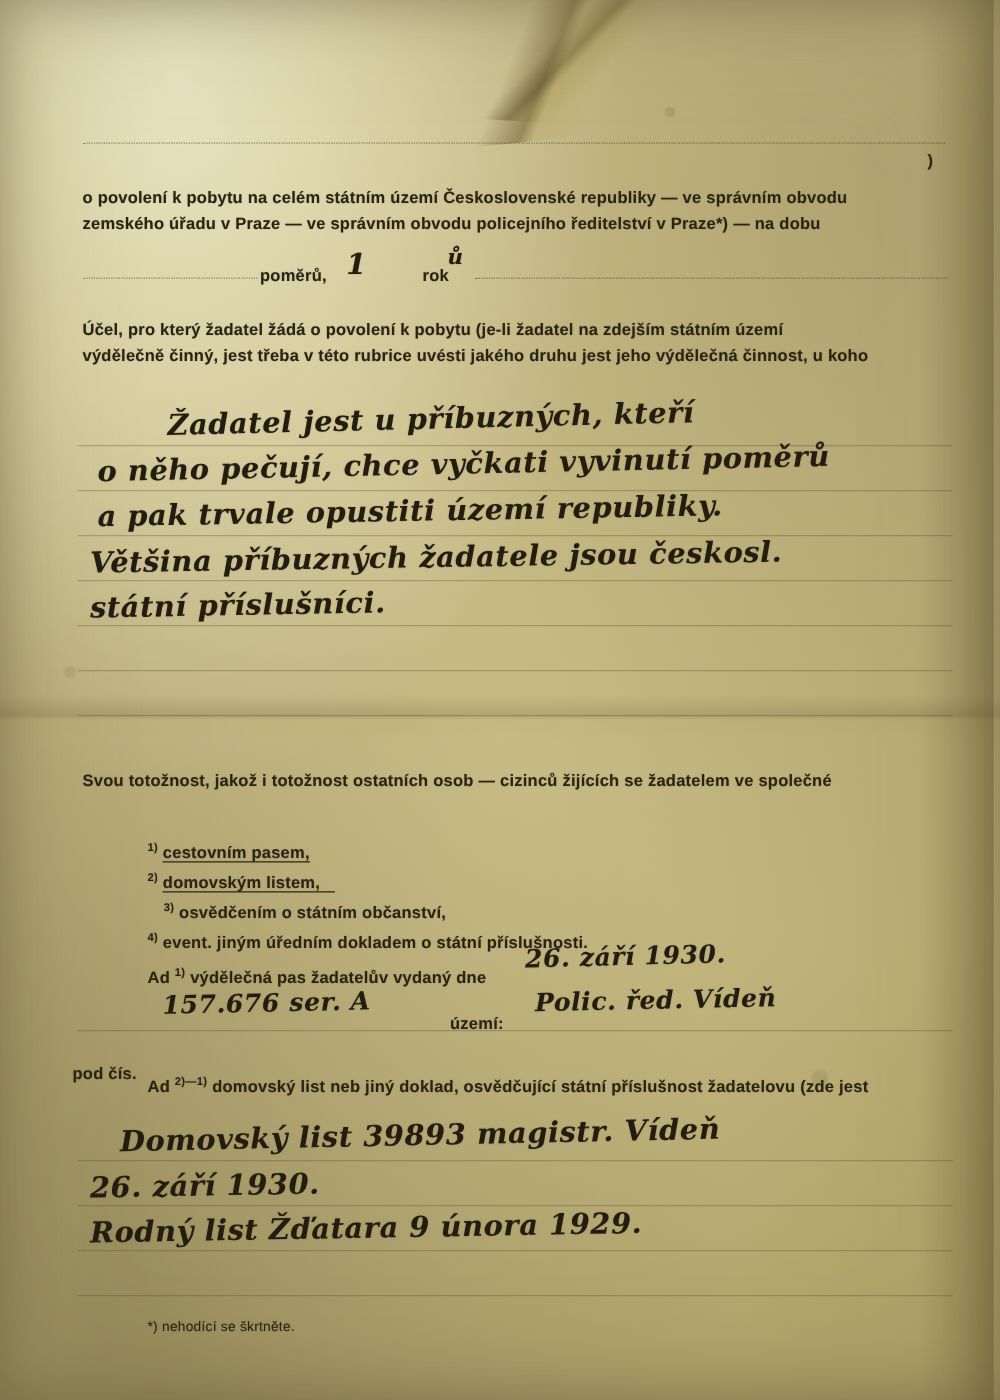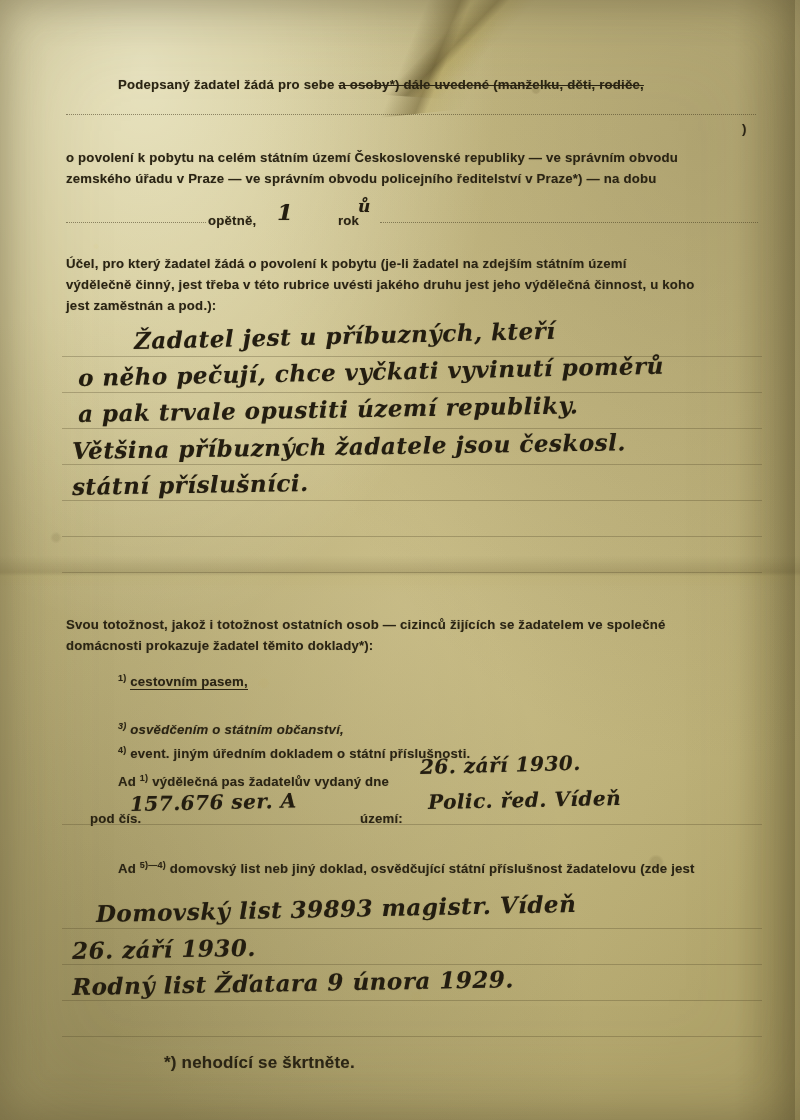--- a/index.html
+++ b/index.html
@@ -99,98 +99,97 @@
     letter-spacing: .5px;
     text-shadow: 0 0 1px rgba(40,32,14,0.4);
     white-space: nowrap;
     transform-origin: left center;
   }
   .hand.big { font-size: 23px; }
   .hand.mid { font-size: 20px; }
   .hand.sm  { font-size: 17px; }
 
   .sup { font-size: 9px; vertical-align: super; }
-  .footnote { font-size: 17px; font-weight: 700; margin-left: 46px; }
+  .footnote { font-size: 11px; font-weight: 400; }
 </style>
 </head>
 <body>
 
 <div id="page">
 
   <div id="grain"></div>
   <div class="crease crease-diag"></div>
   <div class="crease crease-diag2"></div>
   <div class="crease crease-v"></div>
   <div class="crease crease-h"></div>
 
-  <div class="typed" style="left:118px; top:74px; width:620px;">
-    <span>Podepsaný žadatel žádá pro sebe </span><span class="strike">a osoby*) dále uvedené (manželku, děti, rodiče,</span>
-  </div>
 
   <div class="dots" style="left:66px; top:114px; width:690px;"></div>
   <div class="typed" style="left:742px; top:118px;">)</div>
 
   <div class="typed" style="left:66px; top:168px; width:700px;">zemského úřadu v Praze — ve správním obvodu policejního ředitelství v Praze*) — na dobu</div>
   <div class="typed" style="left:66px; top:147px; width:700px;">o povolení k pobytu na celém státním území Československé republiky — ve správním obvodu</div>
 
   <div class="dots" style="left:66px; top:222px; width:140px;"></div>
-  <div class="typed" style="left:208px; top:210px;">opětně,</div>
+  <div class="typed" style="left:208px; top:210px;">poměrů,</div>
   <div class="hand big" style="left:277px; top:198px;">1</div>
   <div class="typed" style="left:338px; top:210px;">rok</div>
   <div class="hand sm" style="left:358px; top:196px;">ů</div>
   <div class="dots" style="left:380px; top:222px; width:378px;"></div>
 
   <div class="typed" style="left:66px; top:274px; width:706px;">výdělečně činný, jest třeba v této rubrice uvésti jakého druhu jest jeho výdělečná činnost, u koho</div>
   <div class="typed" style="left:66px; top:253px; width:706px;">Účel, pro který žadatel žádá o povolení k pobytu (je-li žadatel na zdejším státním území</div>
-  <div class="typed" style="left:66px; top:295px; width:706px;">jest zaměstnán a pod.):</div>
 
   <div class="faintline" style="left:62px; top:356px; width:700px;"></div>
   <div class="faintline" style="left:62px; top:392px; width:700px;"></div>
   <div class="faintline" style="left:62px; top:428px; width:700px;"></div>
   <div class="faintline" style="left:62px; top:464px; width:700px;"></div>
   <div class="faintline" style="left:62px; top:500px; width:700px;"></div>
   <div class="faintline" style="left:62px; top:536px; width:700px;"></div>
   <div class="faintline" style="left:62px; top:572px; width:700px;"></div>
 
   <div class="hand big" style="left:134px; top:327px; transform:rotate(-1.4deg);">Žadatel jest u příbuzných, kteří</div>
   <div class="hand big" style="left:78px; top:364px; transform:rotate(-1.2deg);">o něho pečují, chce vyčkati vyvinutí poměrů</div>
   <div class="hand big" style="left:78px; top:400px; transform:rotate(-1.0deg);">a pak trvale opustiti území republiky.</div>
   <div class="hand big" style="left:72px; top:437px; transform:rotate(-0.9deg);">Většina příbuzných žadatele jsou českosl.</div>
   <div class="hand big" style="left:72px; top:473px; transform:rotate(-1.0deg);">státní příslušníci.</div>
 
   <div class="typed" style="left:66px; top:614px; width:706px;">Svou totožnost, jakož i totožnost ostatních osob — cizinců žijících se žadatelem ve společné</div>
-  <div class="typed" style="left:66px; top:635px; width:706px;">domácnosti prokazuje žadatel těmito doklady*):</div>
 
   <div class="typed" style="left:118px; top:668px;">
     <span class="sup">1)</span>
     <span class="ul">cestovním pasem,</span>
   </div>
-  <div class="typed" style="left:118px; top:716px;font-style:italic;">
+  <div class="typed" style="left:118px; top:692px;">
+    <span class="sup">2)</span>
+    <span class="ul">domovským listem,</span><span class="ul">&nbsp;&nbsp;&nbsp;</span>
+  </div>
+  <div class="typed" style="left:131px; top:716px;">
     <span class="sup">3)</span>
     <span>osvědčením o státním občanství,</span>
   </div>
   <div class="typed" style="left:118px; top:740px;">
     <span class="sup">4)</span>
     <span>event. jiným úředním dokladem o státní příslušnosti.</span>
   </div>
 
   <div class="typed" style="left:118px; top:768px;">
     <span>Ad </span><span class="sup">1)</span>
     <span>výdělečná pas žadatelův vydaný dne</span>
   </div>
   <div class="hand mid" style="left:420px; top:755px; transform:rotate(-1.5deg);">26. září 1930.</div>
 
-  <div class="typed" style="left:58px; top:808px;margin-left:32px;">pod čís.</div>
+  <div class="typed" style="left:58px; top:848px;">pod čís.</div>
   <div class="hand mid" style="left:130px; top:792px; transform:rotate(-1.2deg);">157.676 ser. A</div>
   <div class="typed" style="left:360px; top:808px;">území:</div>
   <div class="hand mid" style="left:428px; top:790px; transform:rotate(-1.2deg);">Polic. řed. Vídeň</div>
   <div class="faintline" style="left:62px; top:824px; width:700px;"></div>
 
   <div class="typed" style="left:118px; top:855px;">
-    <span>Ad </span><span class="sup">5)—4)</span>
+    <span>Ad </span><span class="sup">2)—1)</span>
     <span>domovský list neb jiný doklad, osvědčující státní příslušnost žadatelovu (zde jest</span>
   </div>
 
   <div class="faintline" style="left:62px; top:928px; width:700px;"></div>
   <div class="faintline" style="left:62px; top:964px; width:700px;"></div>
   <div class="faintline" style="left:62px; top:1000px; width:700px;"></div>
   <div class="faintline" style="left:62px; top:1036px; width:700px;"></div>
 
   <div class="hand big" style="left:96px; top:900px; transform:rotate(-1.2deg);">Domovský list 39893 magistr. Vídeň</div>
   <div class="hand big" style="left:72px; top:937px; transform:rotate(-1.0deg);">26. září 1930.</div>

